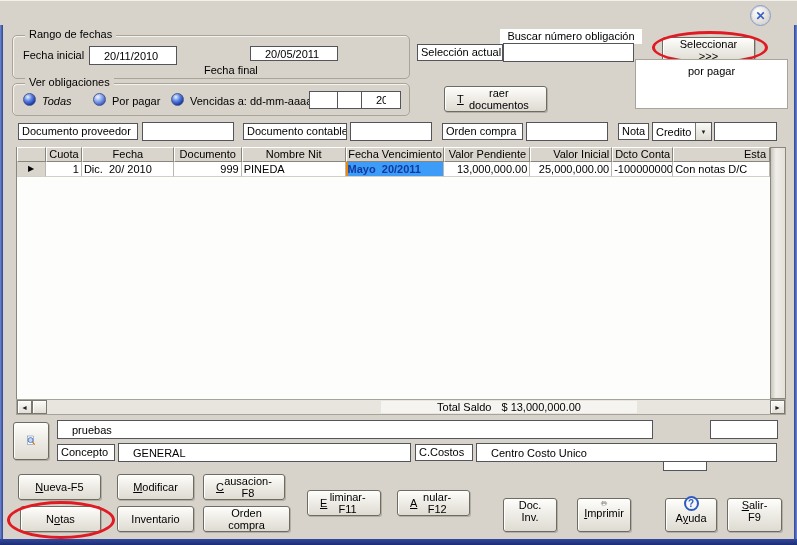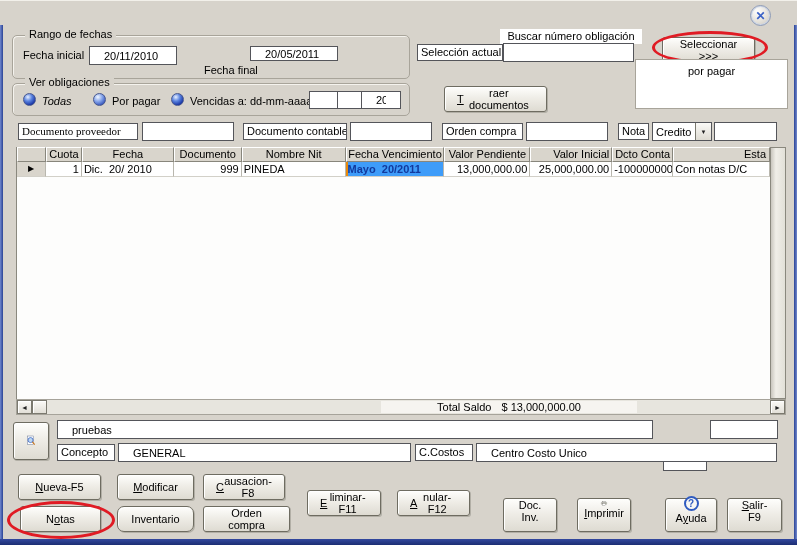--- a/index.html
+++ b/index.html
@@ -207,21 +207,21 @@
     <input class="tinput" style="left: 324px; top: 7px; width: 22px; height: 18px;" value="5">
     <input class="tinput" style="left: 348px; top: 7px; width: 40px; height: 18px;" value="2011">
   </div>
 
   <button class="btn" style="left:444px;top:85px;width:103px;height:21px;">
     <span></span>
       <span class="u">T</span>
       <span>raer documentos</span>
   </button>
 
-  <div class="labelbox" style="left:18px;top:122px;width:120px;height:17px;font-family:Liberation Serif, serif;">Documento proveedor</div>
+  <div class="labelbox" style="left:18px;top:122px;width:120px;height:17px;">Documento proveedor</div>
   <input class="tinput" style="left: 142px; top: 121px; width: 92px; height: 19px;" value="">
   <div class="labelbox" style="left:243px;top:122px;width:104px;height:17px;">Documento contable</div>
   <input class="tinput" style="left: 350px; top: 121px; width: 82px; height: 19px;" value="">
   <div class="labelbox" style="left:442px;top:122px;width:81px;height:17px;">Orden compra</div>
   <input class="tinput" style="left: 526px; top: 121px; width: 82px; height: 19px;" value="">
   <div class="labelbox" style="left:618px;top:122px;width:31px;height:17px;">Nota</div>
   <div class="combo" style="left:652px;top:121px;width:60px;height:19px;">
     <span class="combo-text">Credito</span>
     <span class="combo-arrow">▼</span>
   </div>
@@ -306,21 +306,21 @@
       <span class="u">A</span>
       <span>nular-F12</span>
   </button>
 
   <button class="btn" style="left:20px;top:505px;width:81px;height:24px;">
     <span>N</span>
       <span class="u">o</span>
       <span>tas</span>
   </button>
   <div class="annotation" style="left:7px;top:500px;width:102px;height:32px;"></div>
-  <button class="btn" style="left:117px;top:505px;width:77px;height:24px;border-radius:7px;">
+  <button class="btn" style="left:117px;top:505px;width:77px;height:24px;">
     <span>Inventario</span>
       <span class="u"></span>
       <span></span>
   </button>
   <button class="btn" style="left:203px;top:505px;width:87px;height:24px;">
     <span>Orden compra</span>
       <span class="u"></span>
       <span></span>
   </button>
 

